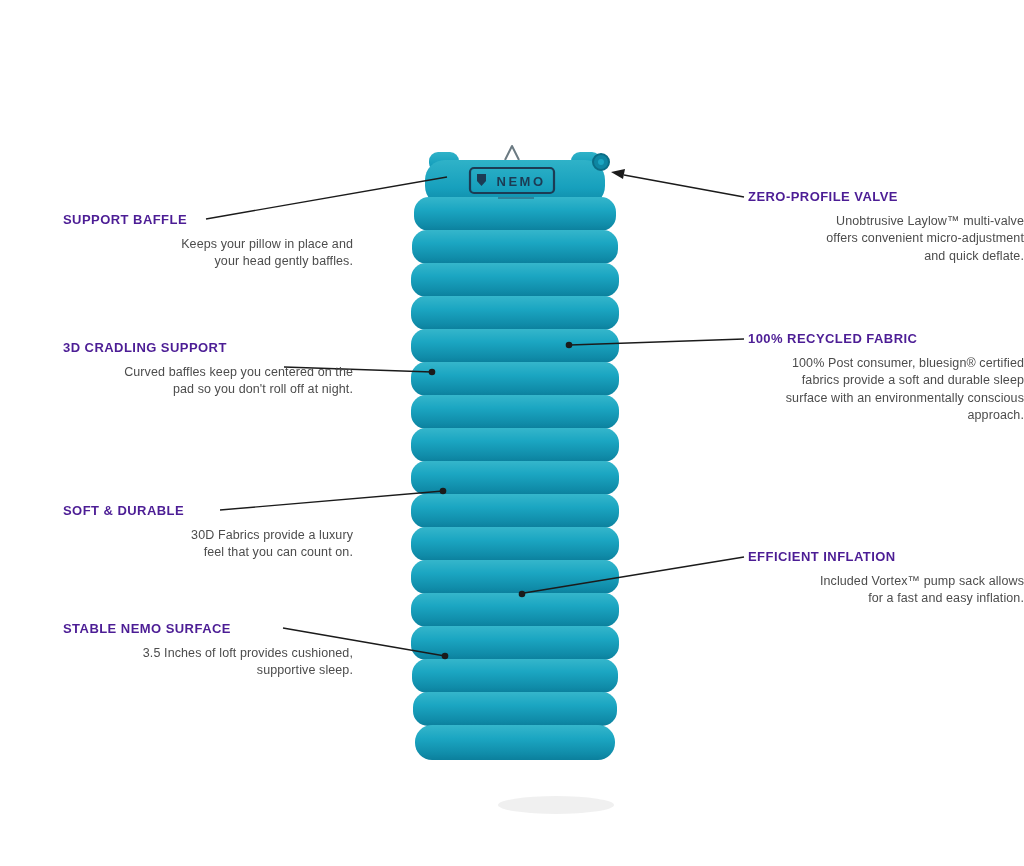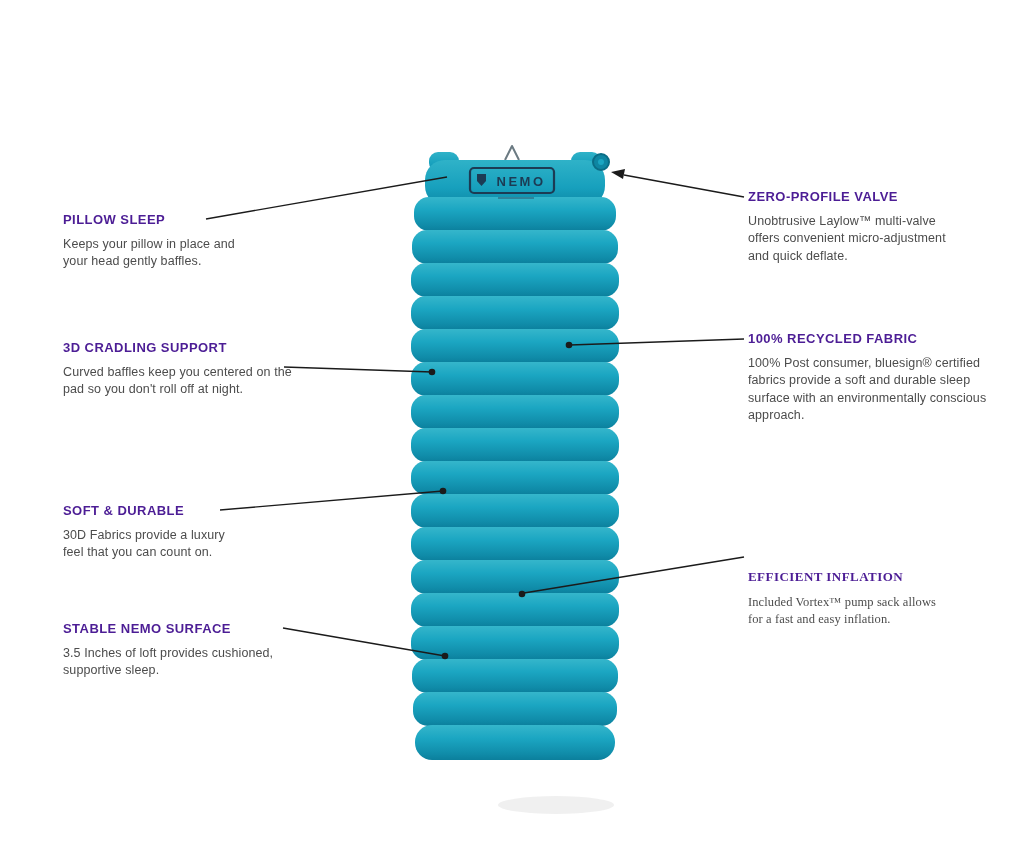--- a/index.html
+++ b/index.html
@@ -10,21 +10,21 @@
   .art{position:absolute;left:0;top:0;}
   .feature{position:absolute;}
   .feature.left{left:63px;width:290px;}
   .feature.right{left:748px;width:276px;}
   .feature h3{
     margin:0 0 9px 0;font-size:13px;font-weight:bold;
     letter-spacing:.45px;color:#4c1d95;
   }
   .feature p{
     margin:0;font-size:12.5px;line-height:1.38;color:#4c4c4c;
-    white-space:pre-line;letter-spacing:.1px;
+    white-space:pre-line;letter-spacing:.1px;text-align:right;
   }
 </style>
 </head>
 <body>
 
 <div class="canvas">
 
   <svg class="art" width="1024" height="866" viewBox="0 0 1024 866">
     <defs>
       <linearGradient id="tube" x1="0" y1="0" x2="0" y2="1">
@@ -96,21 +96,21 @@
       <circle cx="432" cy="324" r="3.3"></circle>
       <circle cx="443" cy="443" r="3.3"></circle>
       <circle cx="445" cy="608" r="3.3"></circle>
       <circle cx="569" cy="297" r="3.3"></circle>
       <circle cx="522" cy="546" r="3.3"></circle>
       <polygon points="611,124 625,121 623,131"></polygon>
     </g>
   </svg>
 
   <div class="feature left" style="top:164px;">
-    <h3>PILLOW SLEEP</h3>
+    <h3>SUPPORT BAFFLE</h3>
     <p>Keeps your pillow in place and
 your head gently baffles.</p>
   </div>
 
   <div class="feature left" style="top:292px;">
     <h3>3D CRADLING SUPPORT</h3>
     <p>Curved baffles keep you centered on the
 pad so you don't roll off at night.</p>
   </div>
 
@@ -134,19 +134,19 @@
   </div>
 
   <div class="feature right" style="top:283px;">
     <h3>100% RECYCLED FABRIC</h3>
     <p>100% Post consumer, bluesign® certified
 fabrics provide a soft and durable sleep
 surface with an environmentally conscious
 approach.</p>
   </div>
 
-  <div class="feature right" style="top:521px;font-family:Liberation Serif, serif;">
+  <div class="feature right" style="top:501px;">
     <h3>EFFICIENT INFLATION</h3>
     <p>Included Vortex™ pump sack allows
 for a fast and easy inflation.</p>
   </div>
 
 </div>
 
 </body></html>

